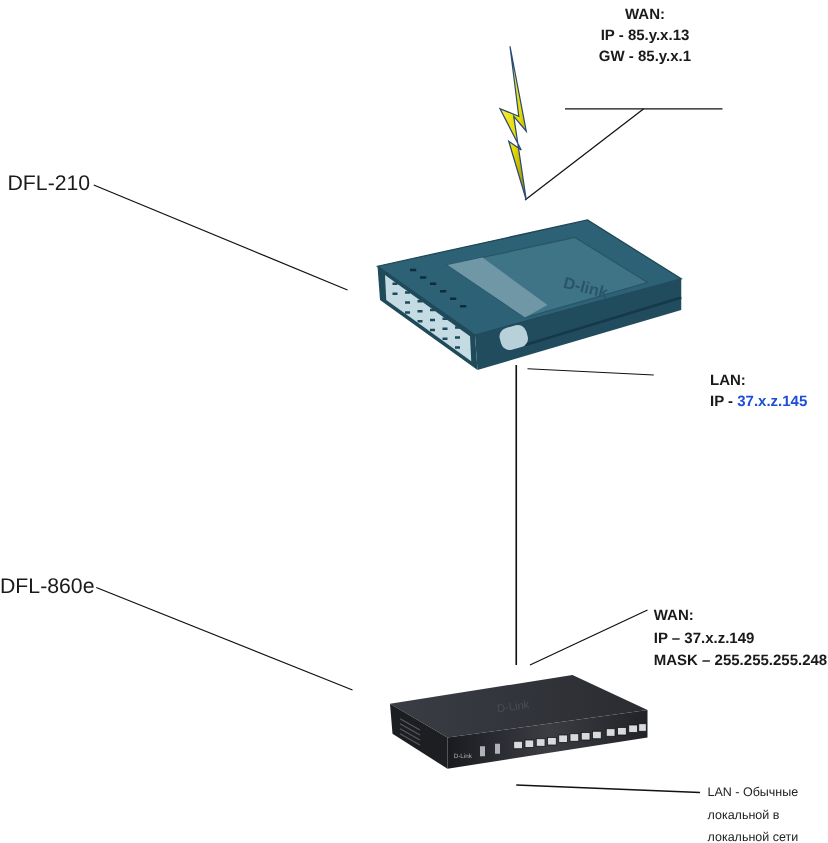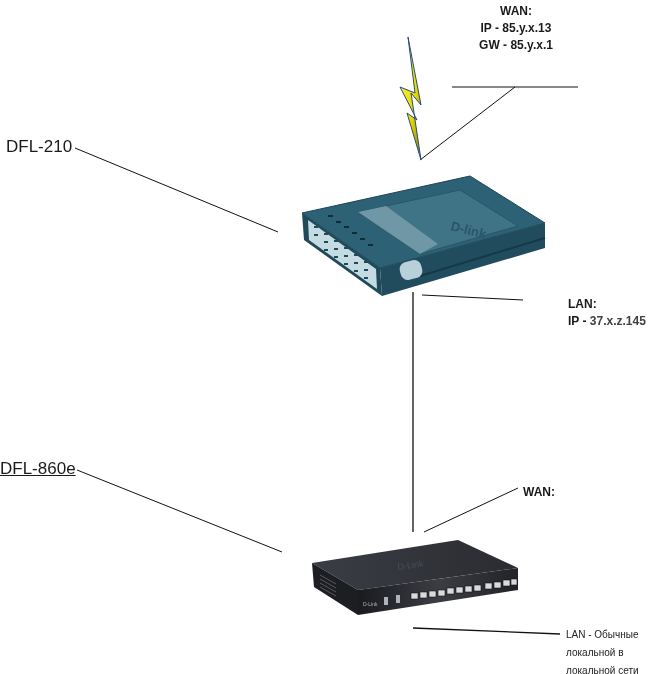--- a/index.html
+++ b/index.html
@@ -2,21 +2,21 @@
 <html><head>
   <meta charset="utf-8">
   <style>
     html, body { margin: 0; padding: 0; background: #ffffff; }
     body { width: 662px; height: 674px; position: relative; overflow: hidden;
       font-family: "Liberation Sans", "DejaVu Sans", sans-serif; color: #1a1a1a; }
     .abs { position: absolute; }
     .dev-label { font-size: 17px; color: #1a1a1a; white-space: nowrap; text-align: center; }
     .note { font-size: 12px; font-weight: bold; line-height: 17px; white-space: nowrap; color: #1a1a1a; }
     .center { text-align: center; }
-    .red { color: #404040; }
+    .red { color: #1d4ed8; }
     .small-note { font-size: 10px; line-height: 18px; color: #222; white-space: nowrap; }
     svg.lines { position: absolute; left: 0; top: 0; }
   </style>
 </head>
 <body>
 
 <svg class="lines" width="662" height="674">
   <line x1="452" y1="87" x2="578" y2="87" stroke="#111" stroke-width="1"></line>
   <line x1="420" y1="160" x2="515" y2="87" stroke="#111" stroke-width="1"></line>
   <line x1="75" y1="148" x2="278" y2="232" stroke="#111" stroke-width="1"></line>
@@ -90,24 +90,26 @@
   </g>
 </svg>
 
 <div class="abs note" style="left:552px; top:296px;margin-left:16px;">
   <div>LAN:</div>
   <div>
     <span>IP - </span><span class="red">37.x.z.145</span>
   </div>
 </div>
 
-<div class="abs dev-label" style="left:0px; top:459px;text-decoration:underline;">DFL-860e</div>
+<div class="abs dev-label" style="left:0px; top:459px;">DFL-860e</div>
 
 <div class="abs note" style="left:523px; top:483px; line-height:18px;">
   <div>WAN:</div>
+  <div>IP – 37.x.z.149</div>
+  <div>MASK – 255.255.255.248</div>
 </div>
 
 <svg class="abs" style="left:308px; top:535px;" width="215" height="85" viewBox="0 0 215 85">
   <defs>
     <linearGradient id="topGrad" x1="0" y1="0" x2="1" y2="0">
       <stop offset="0" stop-color="#3a3d44"></stop>
       <stop offset="1" stop-color="#2a2c31"></stop>
     </linearGradient>
     <linearGradient id="frontGrad" x1="0" y1="0" x2="1" y2="0">
       <stop offset="0" stop-color="#1a1b1f"></stop>

